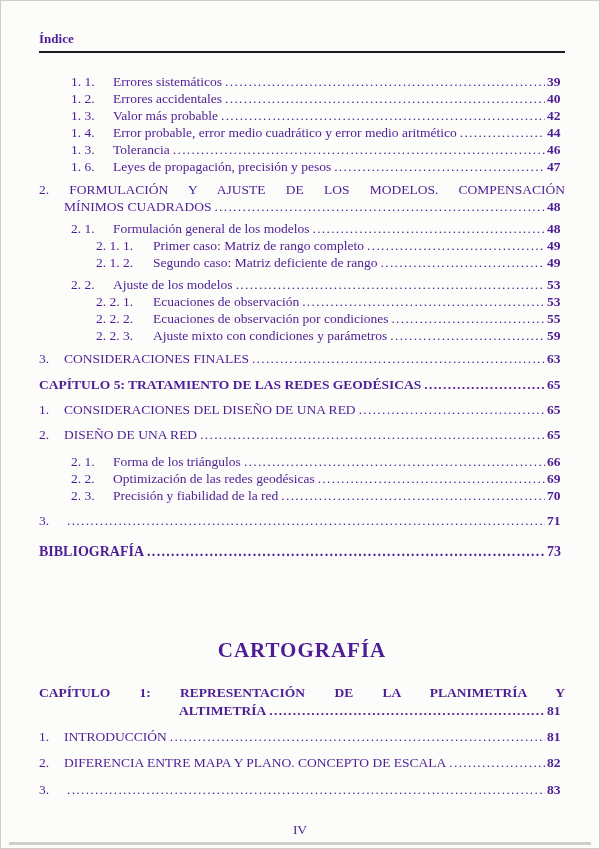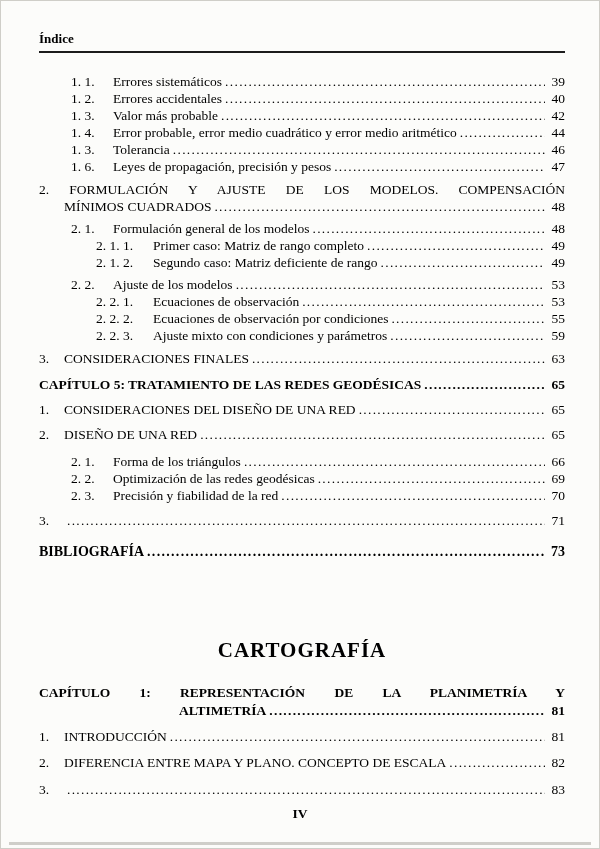--- a/index.html
+++ b/index.html
@@ -1,55 +1,55 @@
 <!DOCTYPE html>
 <html><head>
 <meta charset="utf-8">
 <style>
   * { margin:0; padding:0; box-sizing:border-box; }
   html,body { width:600px; height:849px; }
   body { background:#e9e8e4; font-family:"Liberation Serif", serif; }
   .page {
     position:relative; width:600px; height:849px;
-    background:#fcfcfa; color:#000000;
+    background:#fcfcfa; color:#4c1d95;
     border:1px solid #cfcec8;
     overflow:hidden;
     padding:0 34px 0 38px;
   }
   .scan-bottom { position:absolute; left:8px; right:8px; bottom:3px; height:3px; background:#a9a8a0; opacity:.55; }
 
   .hdr { padding-top:30px; }
   .hdr-title { font-size:13px; font-weight:bold; }
   .hdr-rule { border:none; border-top:2.5px solid #1c1c1c; margin-top:4px; }
 
   .toc { margin-top:20px; font-size:13.5px; }
   .row { display:flex; align-items:baseline; line-height:17px; }
   .num { flex:none; }
   .txt { flex:none; }
   .dots { flex:1 1 auto; overflow:hidden; white-space:nowrap; margin:0 2px 0 3px; }
   .dots::after { content:"...................................................................................................................................................."; letter-spacing:1.3px; }
-  .pg { flex:none; min-width:18px; text-align:right; }
+  .pg { flex:none; min-width:18px; text-align:left;font-weight:bold; }
 
   .lvl1 .num { width:25px; }
   .lvl2 { padding-left:32px; } .lvl2 .num { width:42px; }
   .lvl3 { padding-left:57px; } .lvl3 .num { width:57px; }
 
   .bold { font-weight:bold; }
   .biblio { font-weight:bold; font-size:14px; line-height:18px; }
 
   .jline { text-align:justify; text-align-last:justify; line-height:17px; }
   .hang { padding-left:25px; }
 
   .chap1 { font-weight:bold; }
   .chap1 .jline { line-height:18px; }
   .chap1-l2 { padding-left:140px; }
 
   .big-heading { text-align:center; font-size:21px; font-weight:bold; letter-spacing:1px; margin-top:76px; line-height:26px; }
 
-  .footer { position:absolute; left:0; right:0; bottom:26px; text-align:center; font-size:13.5px;font-weight:bold; }
+  .footer { position:absolute; left:0; right:0; bottom:10px; text-align:center; font-size:13.5px; }
 
   .g5{margin-top:5px}.g6{margin-top:6px}.g8{margin-top:8px}.g9{margin-top:9px}
   .g10{margin-top:10px}.g14{margin-top:14px}.g21{margin-top:21px}
 </style>
 </head>
 <body>
 
 <div class="page">
 
   <div class="hdr">

